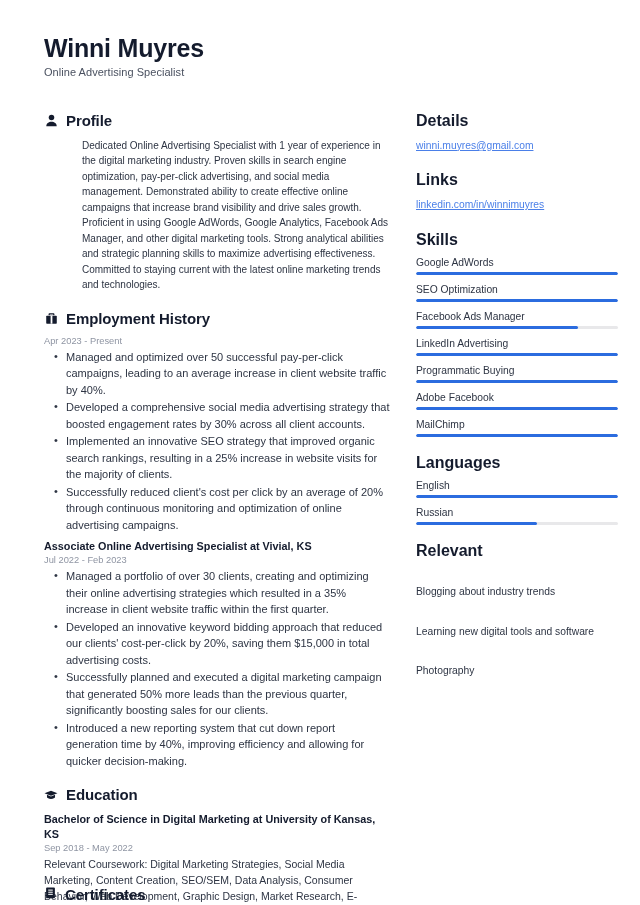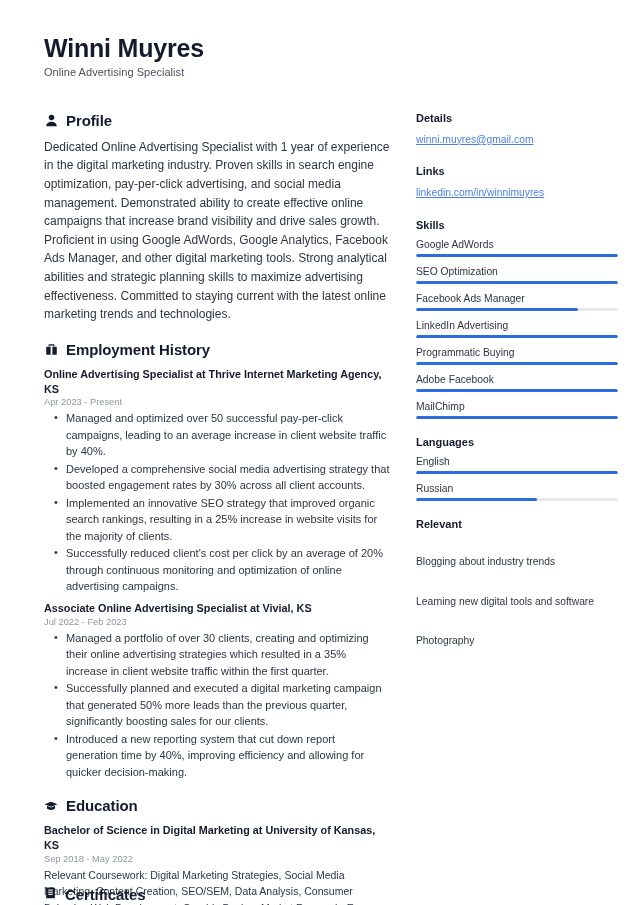--- a/index.html
+++ b/index.html
@@ -64,23 +64,24 @@
 
   .section-title {
     font-size: 15px;
     font-weight: bold;
     color: #141b2d;
     letter-spacing: -0.1px;
   }
 
   
   .para {
-    font-size: 12px;
+    font-size: 10px;
     line-height: 1.55;
     color: #2d3443;
+    margin-left: 38px;
   }
 
   .entry { margin-bottom: 6px; }
 
   .entry-title {
     font-size: 10.8px;
     font-weight: bold;
     color: #141b2d;
     line-height: 1.38;
   }
@@ -115,21 +116,21 @@
     font-size: 10.5px;
     line-height: 1.55;
     color: #2d3443;
     margin-top: 1px;
   }
 
   
   .side-block { margin-bottom: 17px; }
 
   .side-title {
-    font-size: 11px;
+    font-size: 16px;
     font-weight: bold;
     color: #141b2d;
     margin-bottom: 8px;
   }
 
   .side-line {
     font-size: 10.3px;
     line-height: 1.62;
     color: #2d3443;
   }
@@ -219,35 +220,35 @@
             <svg width="13" height="13" viewBox="0 0 16 16" fill="#141b2d">
               <path d="M5.6 1.6h4.8c.7 0 1.2.5 1.2 1.2v1.2h-1.5V3.1h-4.2v0.9H4.4V2.8c0-.7.5-1.2 1.2-1.2z"></path>
               <rect x="1.5" y="4.6" width="13" height="9.8" rx="0.9"></rect>
               <rect x="6.9" y="4.6" width="2.2" height="9.8" fill="#ffffff"></rect>
             </svg>
           </span>
           <span class="section-title">Employment History</span>
         </div>
 
         <div class="entry">
-          <div class="entry-title">Online Advertising Specialist at Thrive Internet Marketing Agency, KS</div>
           <div class="entry-date">Apr 2023 - Present</div>
           <ul class="bullets">
             <li>Managed and optimized over 50 successful pay-per-click campaigns, leading to an average increase in client website traffic by 40%.</li>
             <li>Developed a comprehensive social media advertising strategy that boosted engagement rates by 30% across all client accounts.</li>
             <li>Implemented an innovative SEO strategy that improved organic search rankings, resulting in a 25% increase in website visits for the majority of clients.</li>
             <li>Successfully reduced client's cost per click by an average of 20% through continuous monitoring and optimization of online advertising campaigns.</li>
           </ul>
         </div>
 
         <div class="entry">
           <div class="entry-title">Associate Online Advertising Specialist at Vivial, KS</div>
           <div class="entry-date">Jul 2022 - Feb 2023</div>
           <ul class="bullets">
             <li>Managed a portfolio of over 30 clients, creating and optimizing their online advertising strategies which resulted in a 35% increase in client website traffic within the first quarter.</li>
+            <li>Developed an innovative keyword bidding approach that reduced our clients' cost-per-click by 20%, saving them $15,000 in total advertising costs.</li>
             <li>Successfully planned and executed a digital marketing campaign that generated 50% more leads than the previous quarter, significantly boosting sales for our clients.</li>
             <li>Introduced a new reporting system that cut down report generation time by 40%, improving efficiency and allowing for quicker decision-making.</li>
           </ul>
         </div>
       </div>
 
       <div class="section">
         <div class="section-head">
           <span class="ico">
             <svg width="14" height="14" viewBox="0 0 16 16" fill="#141b2d">

